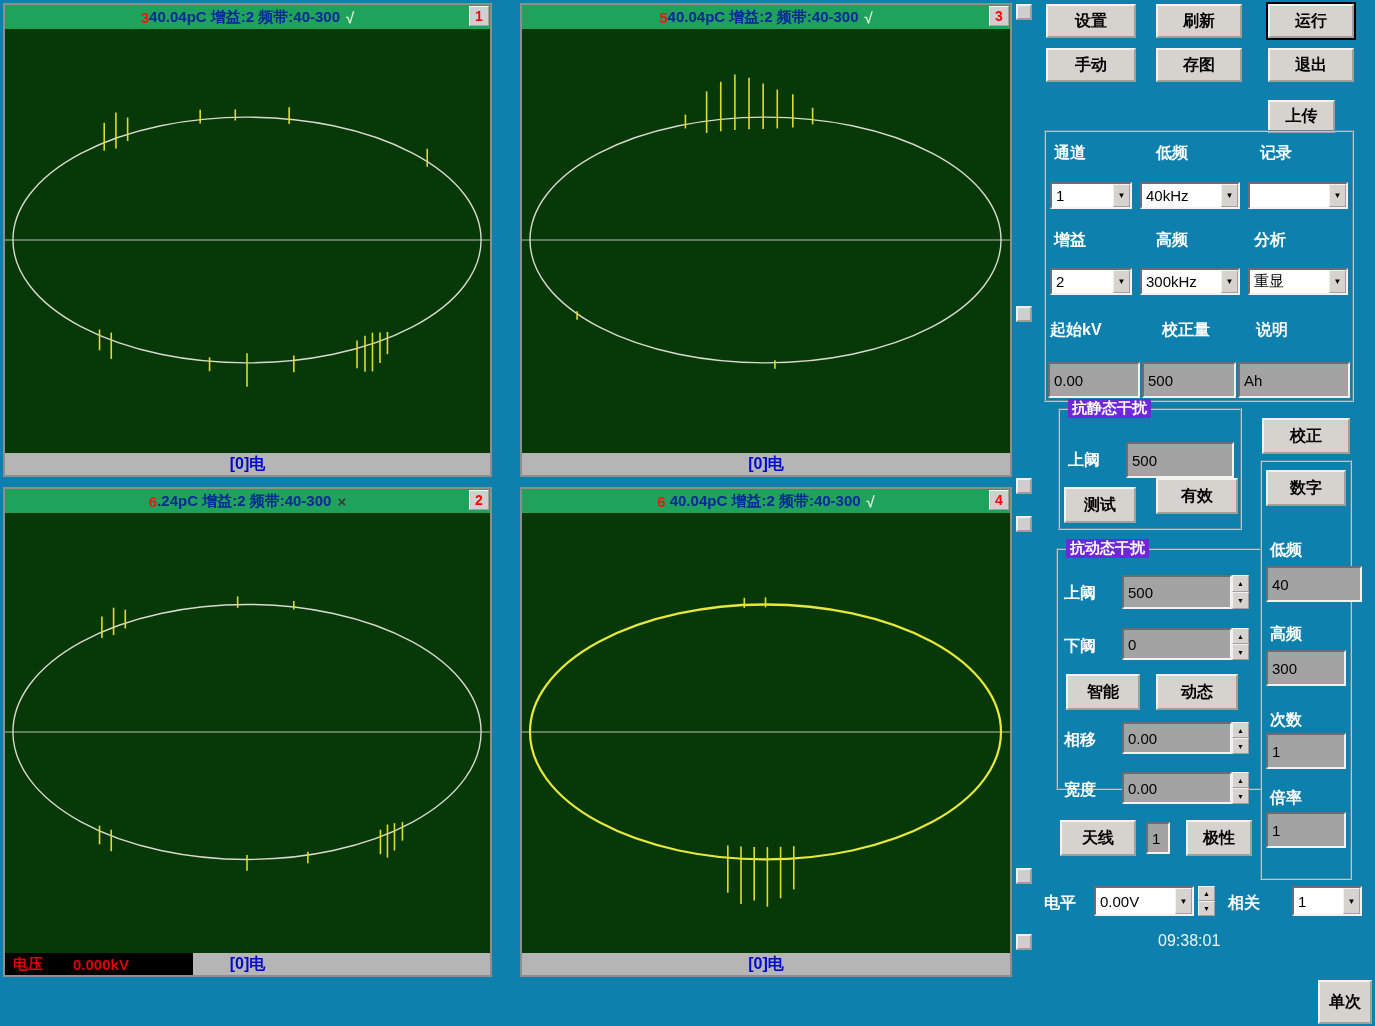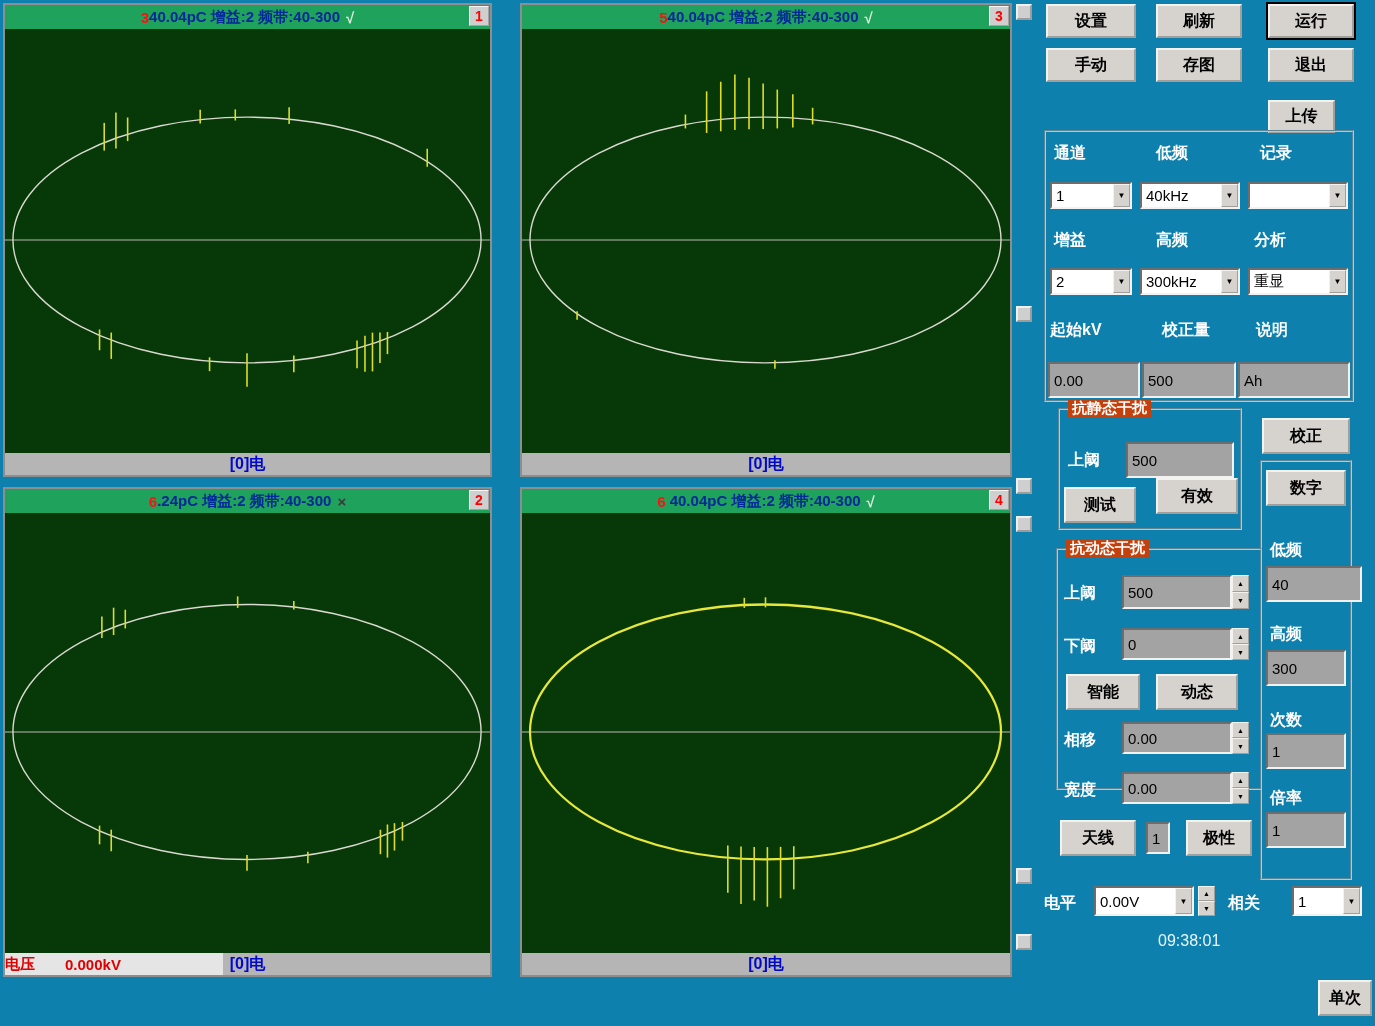--- a/index.html
+++ b/index.html
@@ -13,40 +13,40 @@
   .hp{color:#ff1010;}
   .mark{margin-left:6px;font-weight:700;}
   .mark-ok{color:#d9ecd9;}
   .mark-bad{color:#3a3a3a;}
   .badge{position:absolute;right:1px;top:1px;width:20px;height:20px;background:#cfcfcf;border:1px outset #f6f6f6;
         color:#f00;font-size:14px;font-weight:700;display:flex;align-items:center;justify-content:center;box-sizing:border-box;}
   .scope-plot{flex:1;position:relative;}
   .scope-plot svg{position:absolute;left:0;top:0;width:100%;height:100%;}
   .scope-footer{height:22px;flex:0 0 22px;background:#b5b5b5;position:relative;display:flex;align-items:center;justify-content:center;
         font-size:16px;font-weight:700;color:#0008d0;}
-  .volt{position:absolute;left:0;top:0;bottom:0;width:218px;background:#e5e5e5;color:#e00000;
-        font-size:15px;font-weight:700;display:flex;align-items:center;gap:30px;padding-left:0;box-sizing:border-box;}
+  .volt{position:absolute;left:0;top:0;bottom:0;width:188px;background:#000000;color:#e00000;
+        font-size:15px;font-weight:700;display:flex;align-items:center;gap:30px;padding-left:8px;box-sizing:border-box;}
 
   
   .btn{position:absolute;background:#d6d3ce;border:2px outset #f4f2ee;color:#000;
        font-size:16px;font-weight:700;display:flex;align-items:center;justify-content:center;box-sizing:border-box;cursor:default;}
   .btn.default{box-shadow:0 0 0 2px #000;text-align:right;}
   .field{position:absolute;background:#a3a3a3;border:2px solid;border-color:#6d6d6d #f2f2f2 #f2f2f2 #6d6d6d;
        color:#000;font-size:15px;display:flex;align-items:center;padding-left:4px;box-sizing:border-box;}
   .combo{position:absolute;background:#fff;border:2px solid;border-color:#6d6d6d #f2f2f2 #f2f2f2 #6d6d6d;
        color:#000;font-size:15px;display:flex;align-items:center;padding-left:4px;box-sizing:border-box;}
   .combo-val{flex:1;overflow:hidden;white-space:nowrap;}
   .combo-arrow{width:17px;align-self:stretch;background:#d6d3ce;border:1px outset #f4f2ee;
        font-size:8px;display:flex;align-items:center;justify-content:center;color:#000;box-sizing:border-box;}
   .spin{position:absolute;display:flex;flex-direction:column;box-sizing:border-box;}
   .spin > div{flex:1;background:#d6d3ce;border:1px outset #f4f2ee;font-size:7px;line-height:1;color:#000;
        display:flex;align-items:center;justify-content:center;box-sizing:border-box;}
   .lbl{position:absolute;color:#fff;font-size:16px;font-weight:700;white-space:nowrap;}
   .grp{position:absolute;border:2px groove #9cd2e6;box-sizing:border-box;}
-  .grp-title{position:absolute;top:-11px;left:8px;background:#c2410c;padding:0 4px;color:#fff;font-size:15px;font-weight:700;white-space:nowrap;}
+  .grp-title{position:absolute;top:-11px;left:8px;background:#6d28d9;padding:0 4px;color:#fff;font-size:15px;font-weight:700;white-space:nowrap;}
   .frame{position:absolute;border:2px groove #9cd2e6;box-sizing:border-box;}
   .sq{position:absolute;left:1016px;width:16px;height:16px;background:#cfcfcf;border:2px outset #f0f0f0;box-sizing:border-box;}
   .clock{position:absolute;color:#e9f5fa;font-size:16px;}
 </style>
 </head>
 <body>
 
 <div class="app">
 
   <div class="scope" style="left:3px;top:3px;width:489px;height:474px;">
@@ -288,15 +288,15 @@
     <div>▲</div>
       <div>▼</div>
   </div>
   <span class="lbl" style="left:1228px;top:893px;">相关</span>
   <div class="combo" style="left:1292px;top:886px;width:70px;height:30px;">
     <span class="combo-val">1</span>
     <span class="combo-arrow">▼</span>
   </div>
   <span class="clock" style="left:1158px;top:932px;">09:38:01</span>
 
-  <div class="btn" style="left:1318px;top:980px;width:54px;height:36px;">单次</div>
+  <div class="btn" style="left:1318px;top:980px;width:54px;height:44px;">单次</div>
 
 </div>
 
 </body></html>

